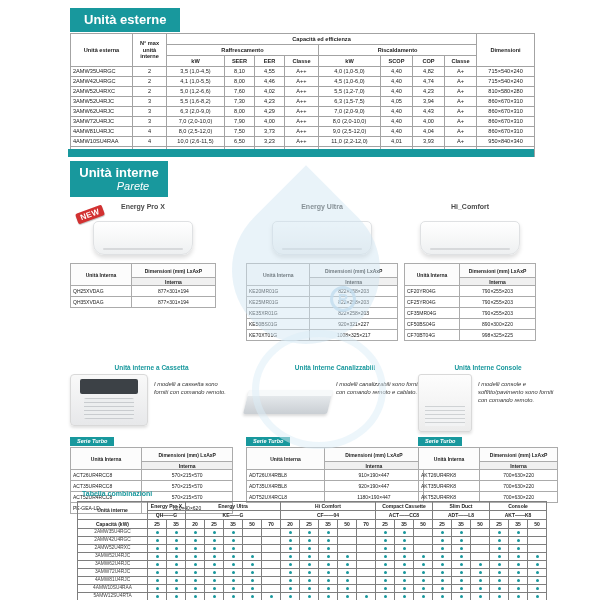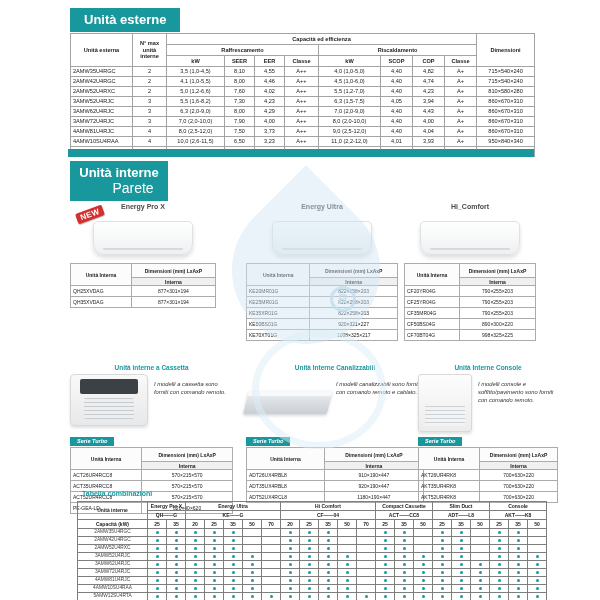--- a/index.html
+++ b/index.html
@@ -6,21 +6,21 @@
   .page{position:relative;width:600px;height:600px;background:#fff;overflow:hidden;
         font-family:"Liberation Sans",sans-serif;color:#222;}
 
   
   .hdr{position:absolute;left:70px;top:8px;background:#18989d;color:#fff;
        font-size:13px;font-weight:bold;padding:4px 14px 5px;}
   .band{position:absolute;left:68px;top:149px;width:466px;height:8px;background:#18989d;}
   .hdr2{position:absolute;left:70px;top:161px;width:98px;background:#18989d;color:#fff;
         text-align:center;padding:4px 0 5px;}
   .hdr2 .t1{font-size:13px;font-weight:bold;}
-  .hdr2 .t2{font-size:14px;padding-left:28px;}
+  .hdr2 .t2{font-size:11px;font-style:italic;padding-left:28px;}
 
   
   .outtab{position:absolute;left:70px;top:33px;width:464px;border-collapse:collapse;
           table-layout:fixed;font-size:5.6px;line-height:1.15;}
   .outtab th,.outtab td{border:1px solid #a3a3a3;padding:0;text-align:center;}
   .outtab thead th{font-weight:bold;height:10px;}
   .outtab tbody td{height:9px;}
   .outtab td.mod{text-align:left;padding-left:2px;}
 
   

